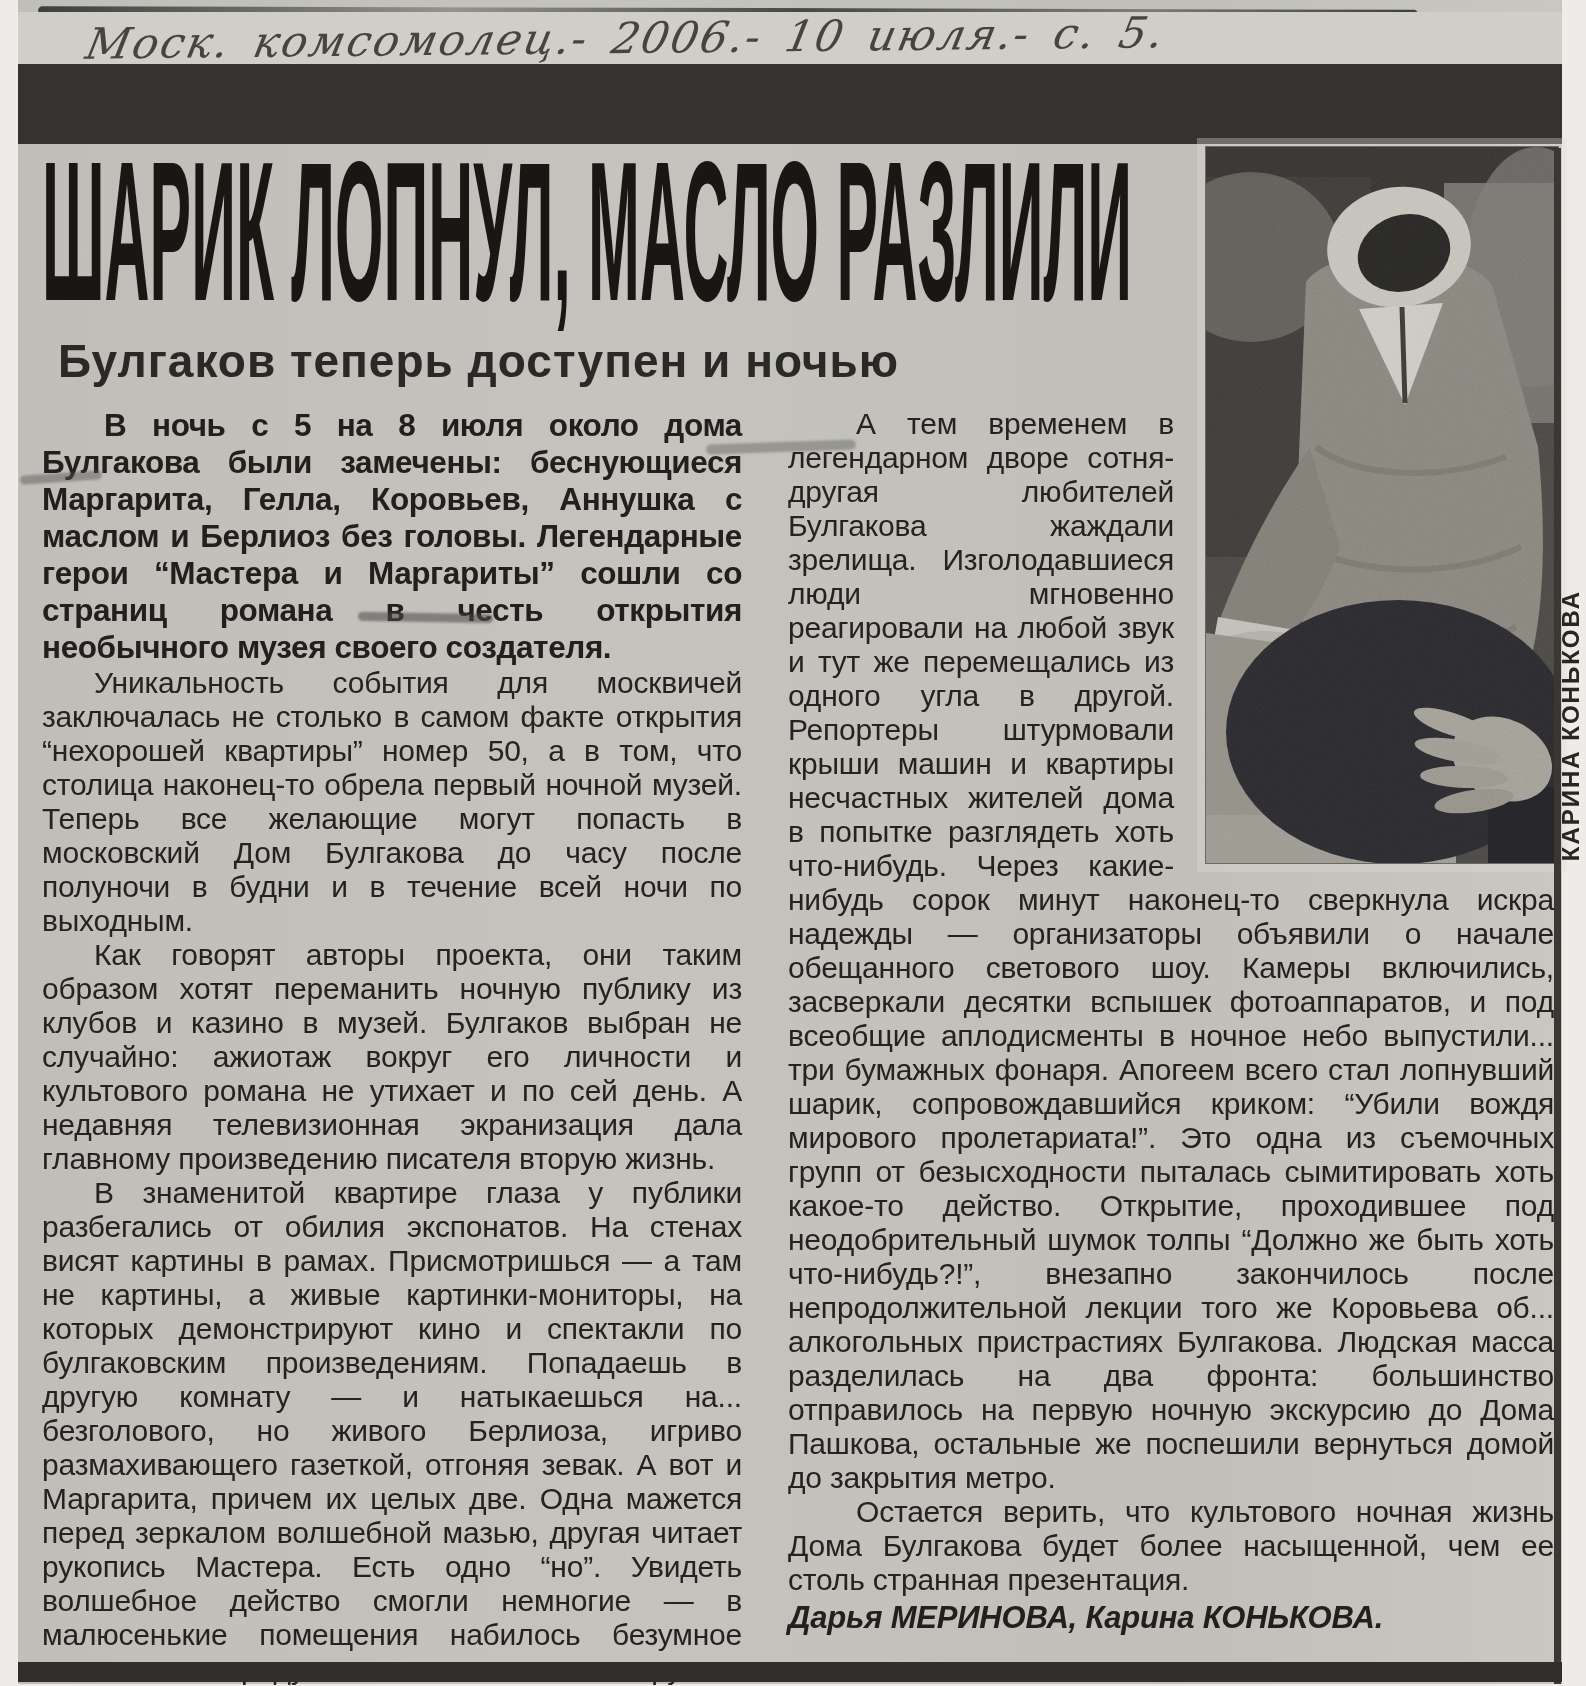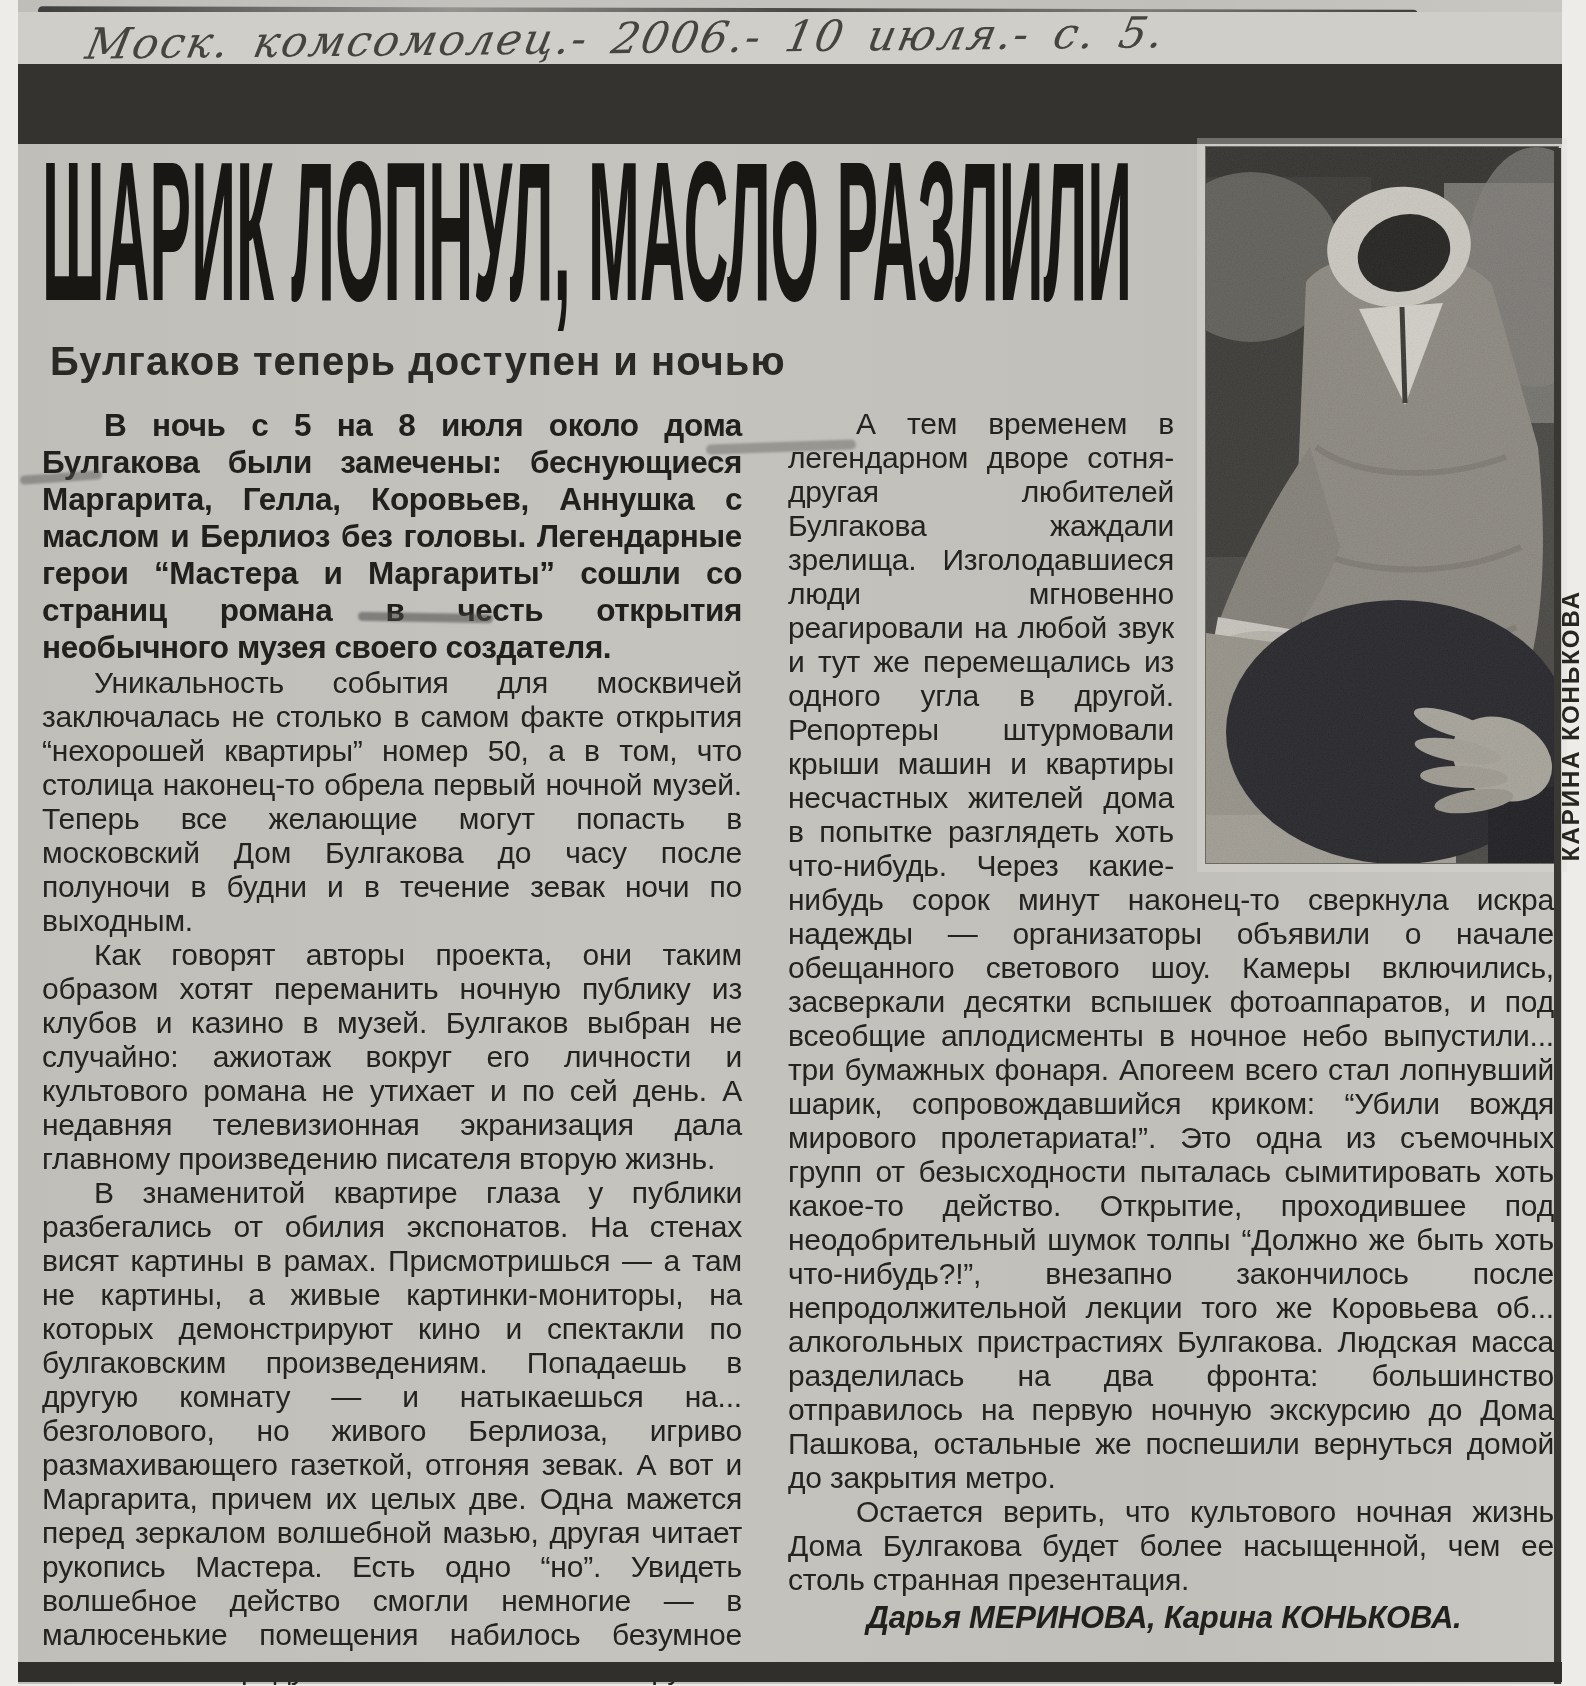--- a/index.html
+++ b/index.html
@@ -26,38 +26,38 @@
     font-family:"DejaVu Serif", serif; font-style:italic;
     font-size:43px; color:#45443f; letter-spacing:2px; word-spacing:8px;
     transform:skewX(-12deg) rotate(-.6deg); white-space:nowrap;
   }
   .black-bar { position:absolute; left:0; top:64px; width:100%; height:80px; background:#343330; }
   .article { position:absolute; left:0; top:145px; width:100%; padding:0 8px 0 24px; box-sizing:border-box; }
 
   .headline-wrap { width:1105px; height:188px; overflow:visible; }
   .headline-wrap svg { display:block; overflow:visible; }
   .subhead {
-    margin:-4px 0 14px 8px; width:1130px;
-    font-size:40px; line-height:64px; font-weight:bold; letter-spacing:1px;
+    margin:-4px 0 14px 16px; width:1130px;
+    font-size:46px; line-height:64px; font-weight:bold; letter-spacing:1px;
     color:#2a2925; white-space:nowrap;
   }
 
   .columns { display:flex; gap:46px; }
   .col-left { width:700px; flex:none; }
   .col-right { flex:1; min-width:0; }
   .columns p {
     margin:0; text-align:justify; color:#242320;
     font-size:30px; line-height:34px; letter-spacing:-.2px;
     text-indent:52px;
   }
   p.lede { font-weight:bold; font-size:31.5px; line-height:37px; text-indent:62px; letter-spacing:-.4px; color:#21201d; }
   .col-right p { text-indent:68px; }
   .photo-spacer { float:right; width:380px; height:466px; }
   p.byline {
-    text-align:center; text-indent:0; font-weight:bold; font-style:italic;
+    text-align:left; text-indent:0; font-weight:bold; font-style:italic;
     font-size:31px; margin-top:4px; padding-right:14px; color:#21201d;
   }
 
   .photo-wrap {
     position:absolute; top:2px; right:4px; width:352px; height:716px;
     background:#4e4d49; outline:1px solid #6a6964;
     box-shadow:0 0 0 9px rgba(224,222,216,.35);
   }
   .photo-wrap svg { display:block; }
   .credit {
@@ -143,21 +143,21 @@
         <svg width="1105" height="188" viewBox="0 0 1105 188">
           <text x="0" y="155" font-family="Liberation Sans, sans-serif" font-weight="bold" font-size="198" fill="#181714" textLength="1090" lengthAdjust="spacingAndGlyphs">ШАРИК ЛОПНУЛ, МАСЛО РАЗЛИЛИ</text>
         </svg>
       </div>
 
       <h2 class="subhead">Булгаков теперь доступен и ночью</h2>
 
       <div class="columns">
         <div class="col col-left">
           <p class="lede">В ночь с 5 на 8 июля около дома Булгакова были замечены: беснующиеся Маргарита, Гелла, Коровьев, Аннушка с маслом и Берлиоз без головы. Легендарные герои “Мастера и Маргариты” сошли со страниц романа в честь открытия необычного музея своего создателя.</p>
-          <p>Уникальность события для москвичей заключалась не столько в самом факте открытия “нехорошей квартиры” номер 50, а в том, что столица наконец-то обрела первый ночной музей. Теперь все желающие могут попасть в московский Дом Булгакова до часу после полуночи в будни и в течение зевак ночи по выходным.</p>
+          <p>Уникальность события для москвичей заключалась не столько в самом факте открытия “нехорошей квартиры” номер 50, а в том, что столица наконец-то обрела первый ночной музей. Теперь все желающие могут попасть в московский Дом Булгакова до часу после полуночи в будни и в течение всей ночи по выходным.</p>
           <p>Как говорят авторы проекта, они таким образом хотят переманить ночную публику из клубов и казино в музей. Булгаков выбран не случайно: ажиотаж вокруг его личности и культового романа не утихает и по сей день. А недавняя телевизионная экранизация дала главному произведению писателя вторую жизнь.</p>
           <p>В знаменитой квартире глаза у публики разбегались от обилия экспонатов. На стенах висят картины в рамах. Присмотришься — а там не картины, а живые картинки-мониторы, на которых демонстрируют кино и спектакли по булгаковским произведениям. Попадаешь в другую комнату — и натыкаешься на... безголового, но живого Берлиоза, игриво размахивающего газеткой, отгоняя зевак. А вот и Маргарита, причем их целых две. Одна мажется перед зеркалом волшебной мазью, другая читает рукопись Мастера. Есть одно “но”. Увидеть волшебное действо смогли немногие — в малюсенькие помещения набилось безумное количество народу: несколько съемочных групп и целая экскурсия, которую проводил, естественно, Коровьев.</p>
         </div>
         <div class="col col-right">
           <div class="photo-spacer"></div>
           <p>А тем временем в легендарном дворе сотня-другая любителей Булгакова жаждали зрелища. Изголодавшиеся люди мгновенно реагировали на любой звук и тут же перемещались из одного угла в другой. Репортеры штурмовали крыши машин и квартиры несчастных жителей дома в попытке разглядеть хоть что-нибудь. Через какие-нибудь сорок минут наконец-то сверкнула искра надежды — организаторы объявили о начале обещанного светового шоу. Камеры включились, засверкали десятки вспышек фотоаппаратов, и под всеобщие аплодисменты в ночное небо выпустили... три бумажных фонаря. Апогеем всего стал лопнувший шарик, сопровождавшийся криком: “Убили вождя мирового пролетариата!”. Это одна из съемочных групп от безысходности пыталась сымитировать хоть какое-то действо. Открытие, проходившее под неодобрительный шумок толпы “Должно же быть хоть что-нибудь?!”, внезапно закончилось после непродолжительной лекции того же Коровьева об... алкогольных пристрастиях Булгакова. Людская масса разделилась на два фронта: большинство отправилось на первую ночную экскурсию до Дома Пашкова, остальные же поспешили вернуться домой до закрытия метро.</p>
           <p>Остается верить, что культового ночная жизнь Дома Булгакова будет более насыщенной, чем ее столь странная презентация.</p>
           <p class="byline">Дарья МЕРИНОВА, Карина КОНЬКОВА.</p>
         </div>
       </div>

